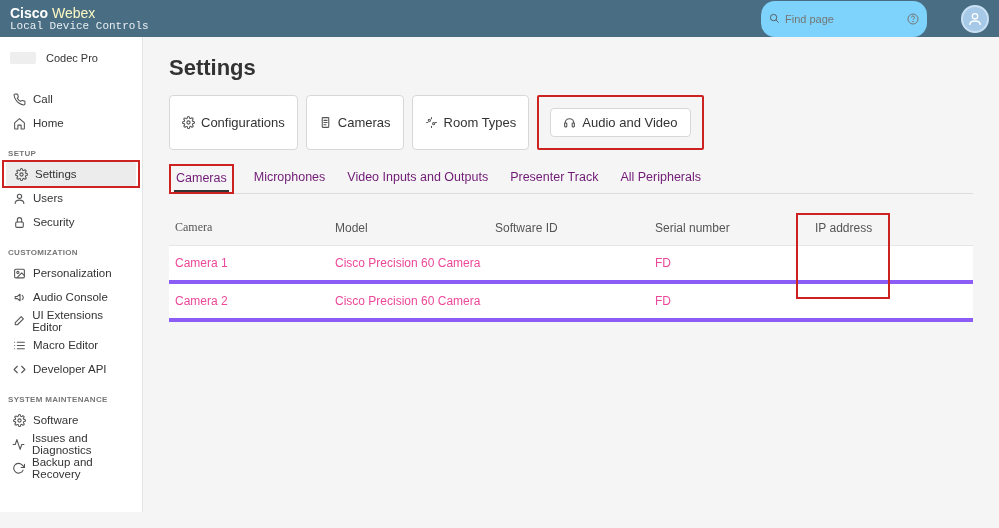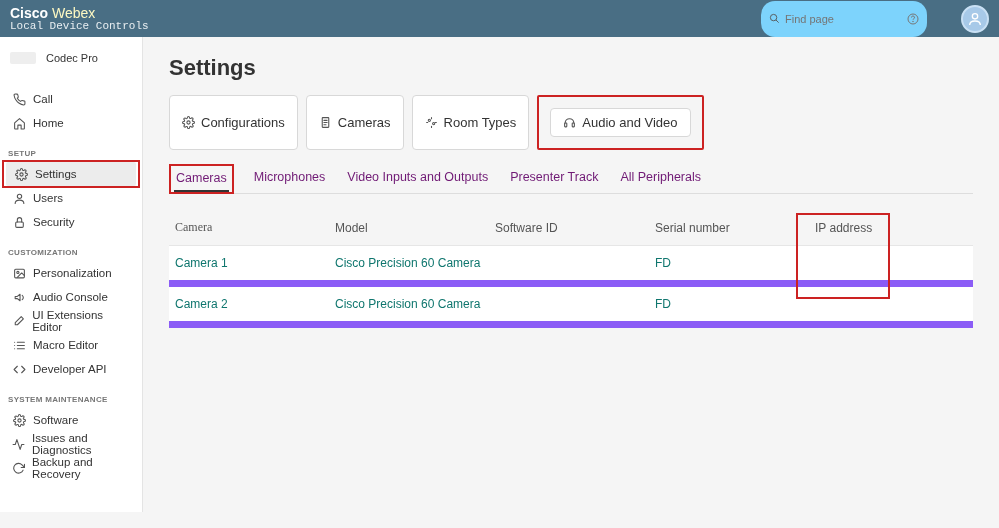--- a/index.html
+++ b/index.html
@@ -171,23 +171,23 @@
   }
   .table th {
     text-align:left;
     font-weight:400;
     color:#555;
     padding: 10px 6px;
     border-bottom: 1px solid #e6e6e6;
   }
   .table td {
     padding: 10px 6px;
-    border-bottom: 7px solid #8b5cf6;
+    border-bottom: 4px solid #8b5cf6;
     background:#fff;
-    color:#0f766e;
+    color:#ec4899;
   }
   .col-camera { width: 160px; font-family: Liberation Serif, serif;}
   .col-model { width: 160px;}
   .col-sw { width: 160px;}
   .col-serial { width: 160px;}
   .col-ip { width: auto;}
 
   .serial-box {
     position:absolute;
     top: 176px;

